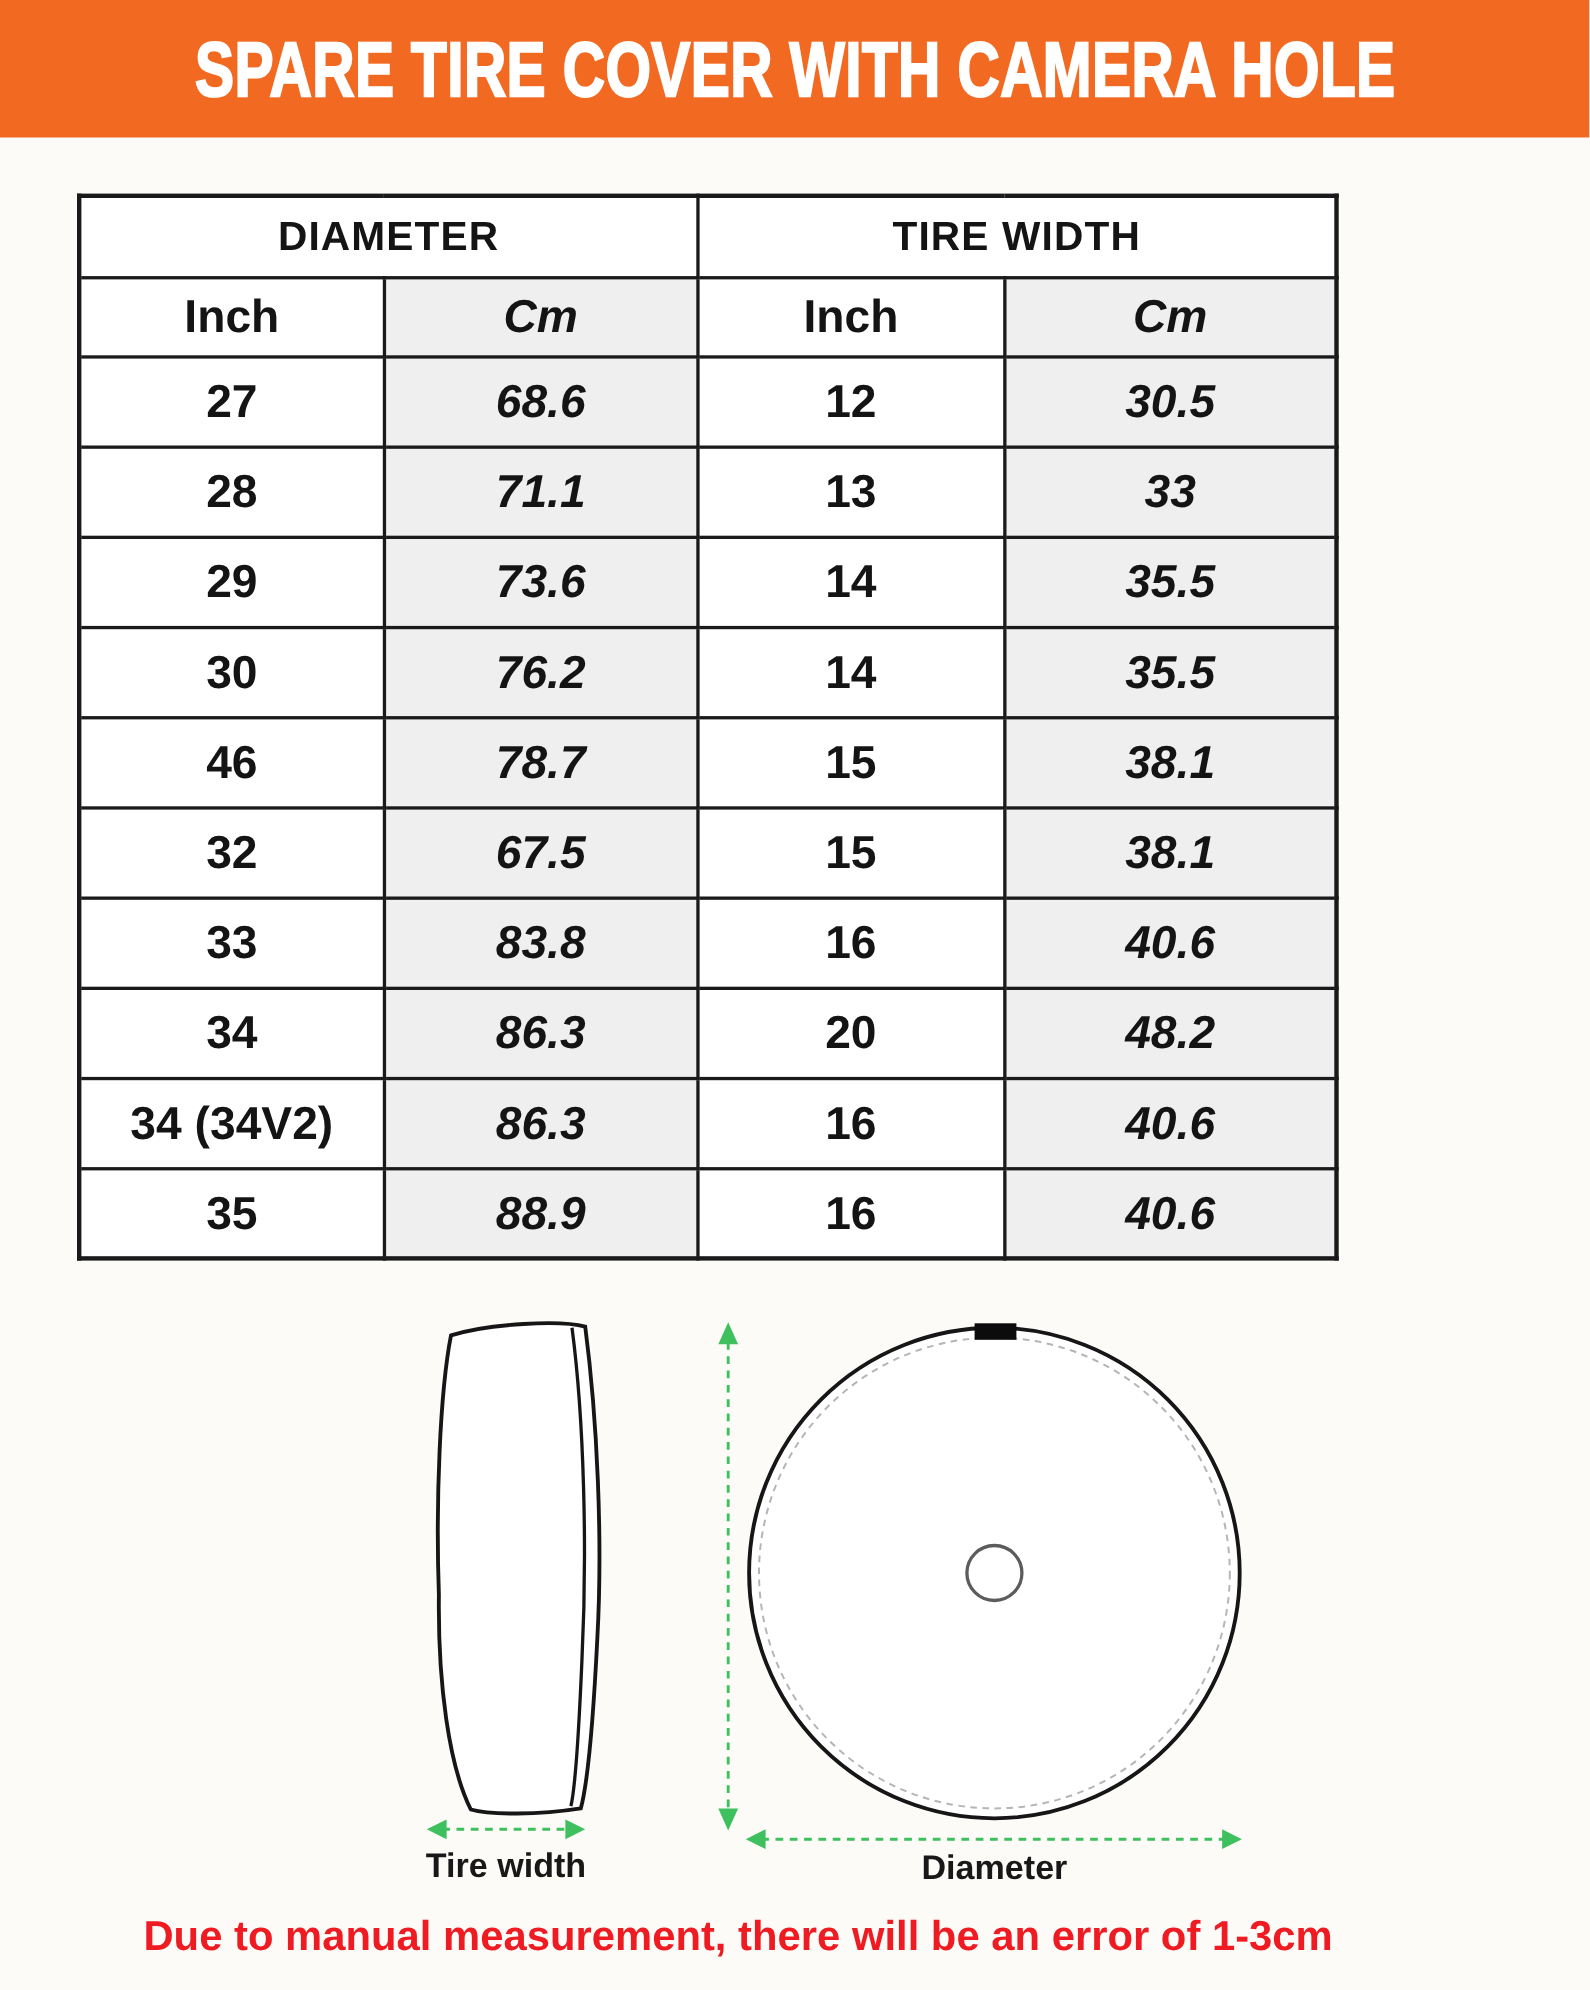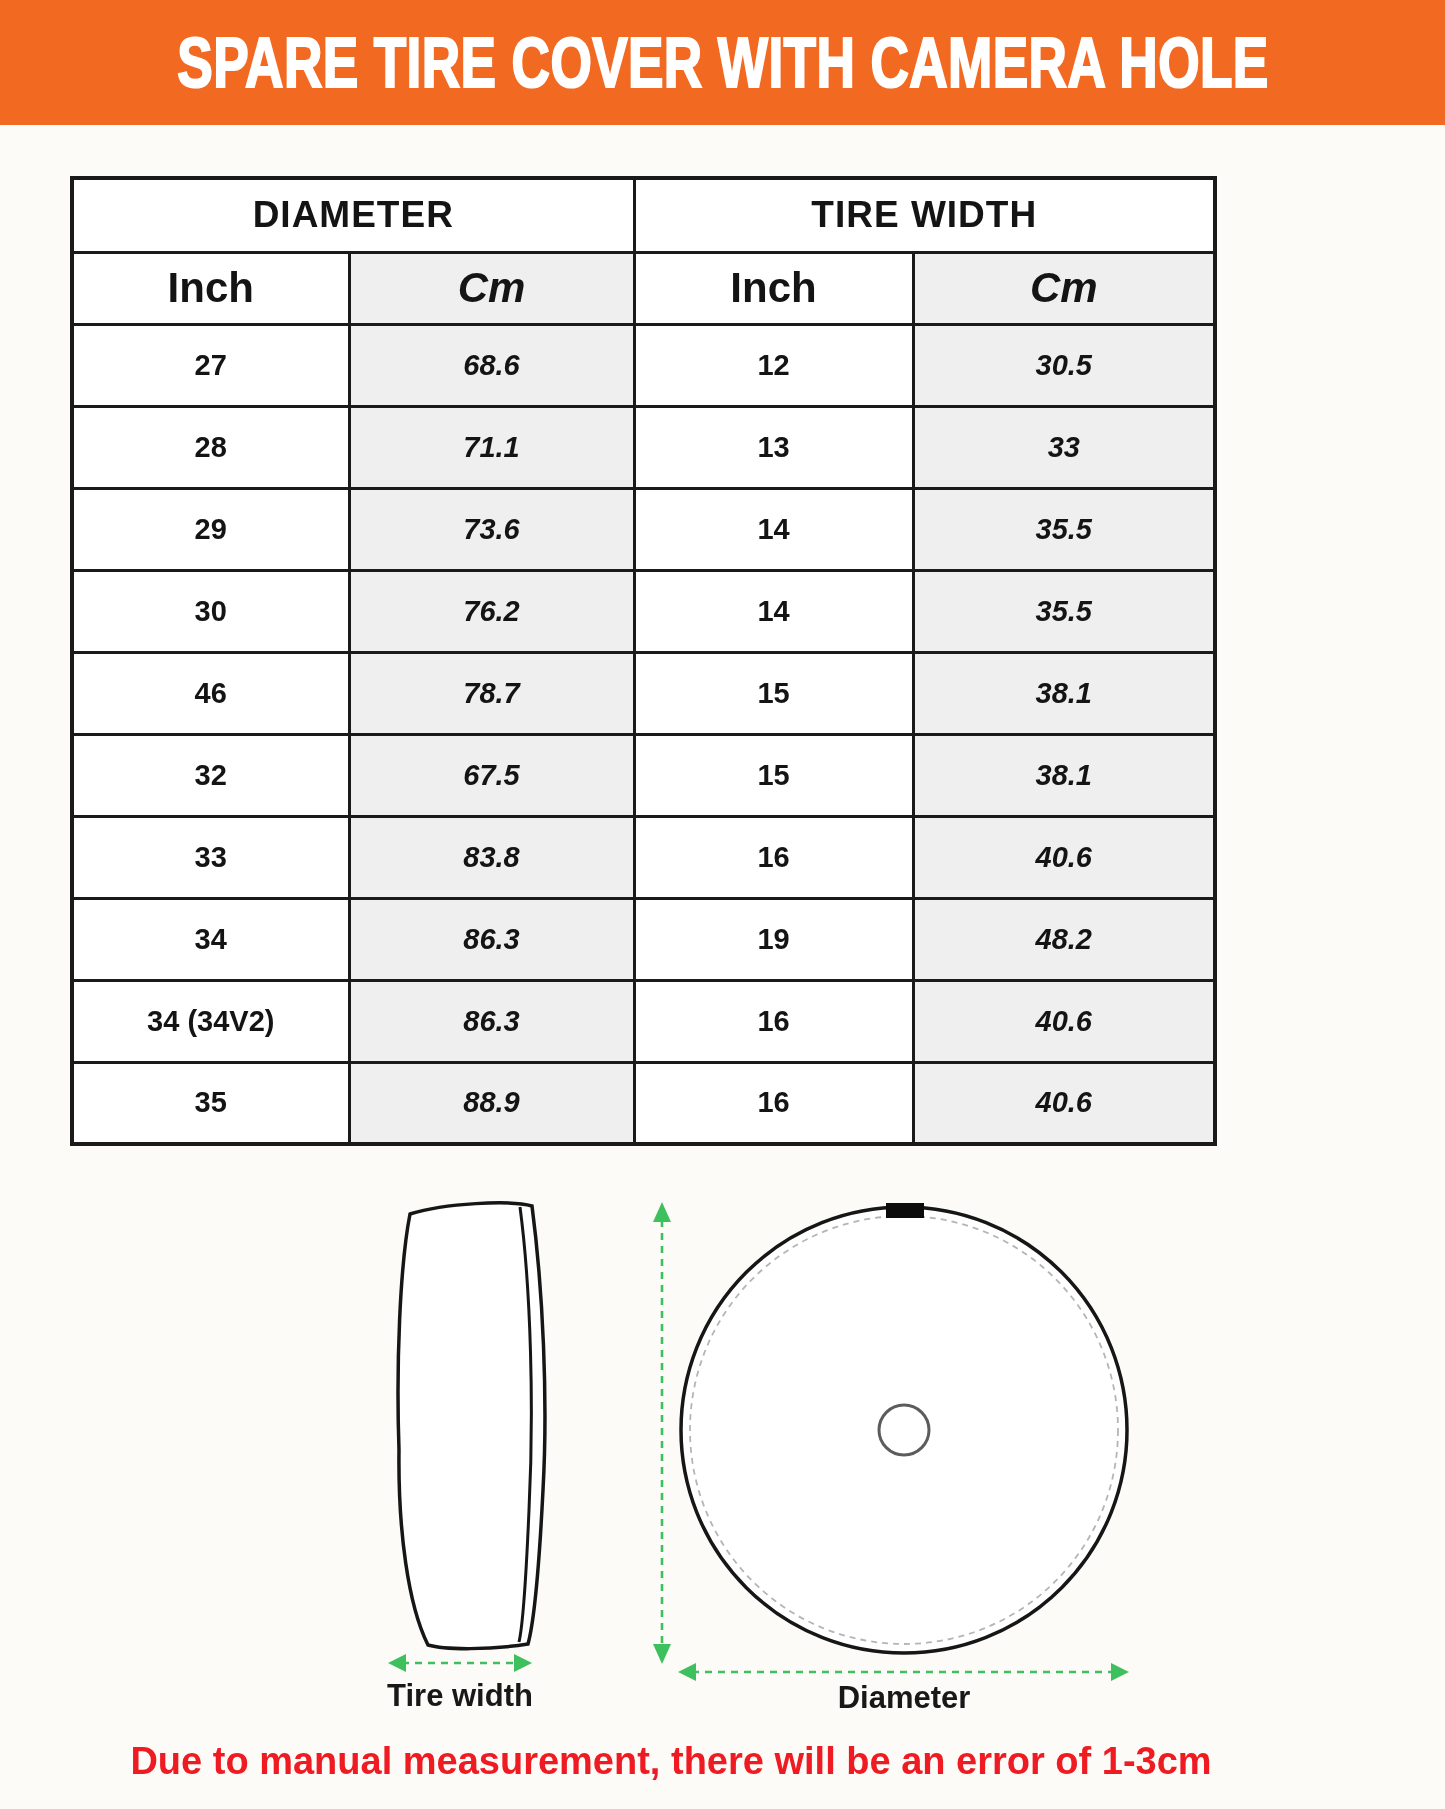--- a/index.html
+++ b/index.html
@@ -39,21 +39,21 @@
     background:#ffffff;
     border:4px solid var(--border);
   }
   table.size th,table.size td{
     border:3px solid var(--border);
     text-align:center;vertical-align:middle;
     color:var(--ink);
   }
   th.group{height:74px;font-size:37px;font-weight:700;letter-spacing:1px;background:#ffffff;}
   th.sub{height:72px;font-size:42px;font-weight:700;background:#ffffff;}
-  td.cell{height:82px;font-size:29px;font-weight:700;background:#ffffff;}
+  td.cell{height:82px;font-size:42px;font-weight:700;background:#ffffff;}
   .shade{background:var(--shade) !important;font-style:italic;}
   
   svg.diagram{position:absolute;left:0;top:1150px;}
   .outline{fill:#ffffff;stroke:#161616;stroke-width:3.5;}
   .thinline{fill:none;stroke:#161616;stroke-width:3;}
   .dashedring{fill:none;stroke:#b5b5b5;stroke-width:1.8;stroke-dasharray:6 5;}
   .hub{fill:#ffffff;stroke:#5c5c5c;stroke-width:3;}
   .camhole{fill:#0c0c0c;}
   .greendash{fill:none;stroke:var(--green);stroke-width:2.6;stroke-dasharray:7 6;}
   .greenhead{fill:var(--green);}
@@ -130,21 +130,21 @@
       </tr>
       <tr>
         <td class="cell">33</td>
         <td class="cell shade">83.8</td>
         <td class="cell">16</td>
         <td class="cell shade">40.6</td>
       </tr>
       <tr>
         <td class="cell">34</td>
         <td class="cell shade">86.3</td>
-        <td class="cell">19</td>
+        <td class="cell">20</td>
         <td class="cell shade">48.2</td>
       </tr>
       <tr>
         <td class="cell">34 (34V2)</td>
         <td class="cell shade">86.3</td>
         <td class="cell">16</td>
         <td class="cell shade">40.6</td>
       </tr>
       <tr>
         <td class="cell">35</td>

